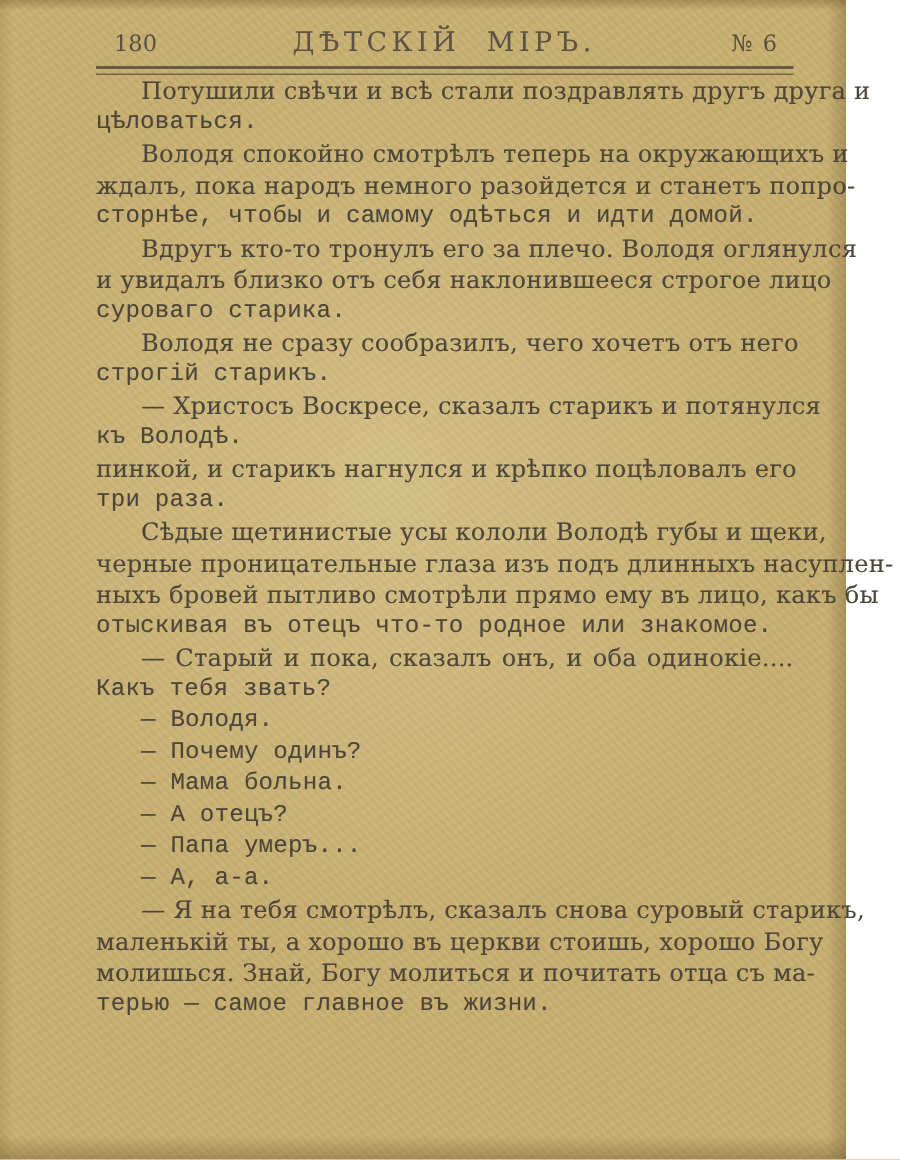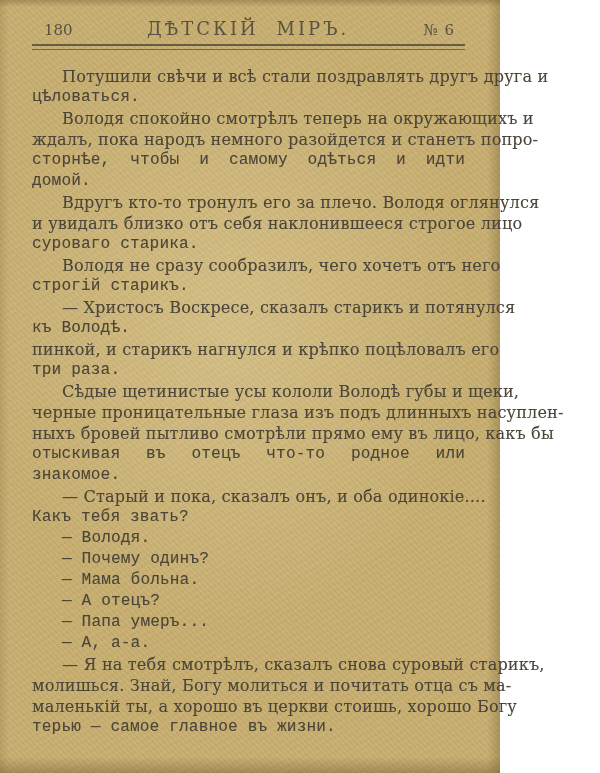--- a/index.html
+++ b/index.html
@@ -7,35 +7,35 @@
     padding: 0;
   }
   body {
     width: 600px;
     height: 773px;
     overflow: hidden;
     font-family: "DejaVu Serif", "Liberation Serif", serif;
   }
   .scan-page {
     position: relative;
-    width: 500px;
+    width: 564px;
     height: 773px;
     box-sizing: border-box;
     
     background:
       radial-gradient(ellipse 70% 55% at 46% 42%, rgba(255,246,205,0.22), rgba(255,246,205,0) 70%),
       linear-gradient(to bottom, rgba(84,64,24,0.30) 0px, rgba(84,64,24,0) 7px),
       linear-gradient(to top, rgba(84,64,24,0.32) 0px, rgba(84,64,24,0) 16px),
       linear-gradient(to left, rgba(84,64,24,0.26) 0px, rgba(84,64,24,0) 13px),
       linear-gradient(to right, rgba(84,64,24,0.14) 0px, rgba(84,64,24,0) 9px),
       repeating-linear-gradient(47deg, rgba(110,90,40,0.045) 0 2px, rgba(255,240,190,0.04) 2px 4px),
       repeating-linear-gradient(-31deg, rgba(100,80,35,0.035) 0 3px, rgba(0,0,0,0) 3px 6px),
       #c8b073;
     color: #4b453a;
-    padding: 18px 35px 0 32px;
+    padding: 18px 35px 0 64px;
   }
   .header-row {
     display: flex;
     align-items: baseline;
     justify-content: space-between;
     padding: 0 10px 0 12px;
     font-size: 15px;
     color: #575041;
   }
   .journal-title {
@@ -48,21 +48,20 @@
     font-size: 15px;
     letter-spacing: 1px;
   }
   .header-rule {
     margin-top: 5px;
     height: 3px;
     border-top: 2px solid rgba(86,79,62,0.85);
     border-bottom: 1px solid rgba(86,79,62,0.75);
   }
   .page-body {
-    margin-top: 16px;
     font-size: 16px;
     line-height: 21px;
     letter-spacing: 0.2px;
     color: #4b453a;
     text-shadow: 0.3px 0.3px 0.4px rgba(60,50,30,0.25);
   }
   .para { margin: 0; }
   .line {
     text-align: justify;
     text-align-last: justify;
@@ -134,19 +133,19 @@
         <div class="line first last">— А отецъ?</div>
       </div>
       <div class="para">
         <div class="line first last">— Папа умеръ...</div>
       </div>
       <div class="para">
         <div class="line first last">— А, а-а.</div>
       </div>
       <div class="para">
         <div class="line first">— Я на тебя смотрѣлъ, сказалъ снова суровый старикъ,</div>
+        <div class="line">маленькій ты, а хорошо въ церкви стоишь, хорошо Богу</div>
         <div class="line">молишься. Знай, Богу молиться и почитать отца съ ма-</div>
-        <div class="line">маленькій ты, а хорошо въ церкви стоишь, хорошо Богу</div>
         <div class="line last">терью — самое главное въ жизни.</div>
       </div>
     </div>
 
 </div>
 
 </body></html>

